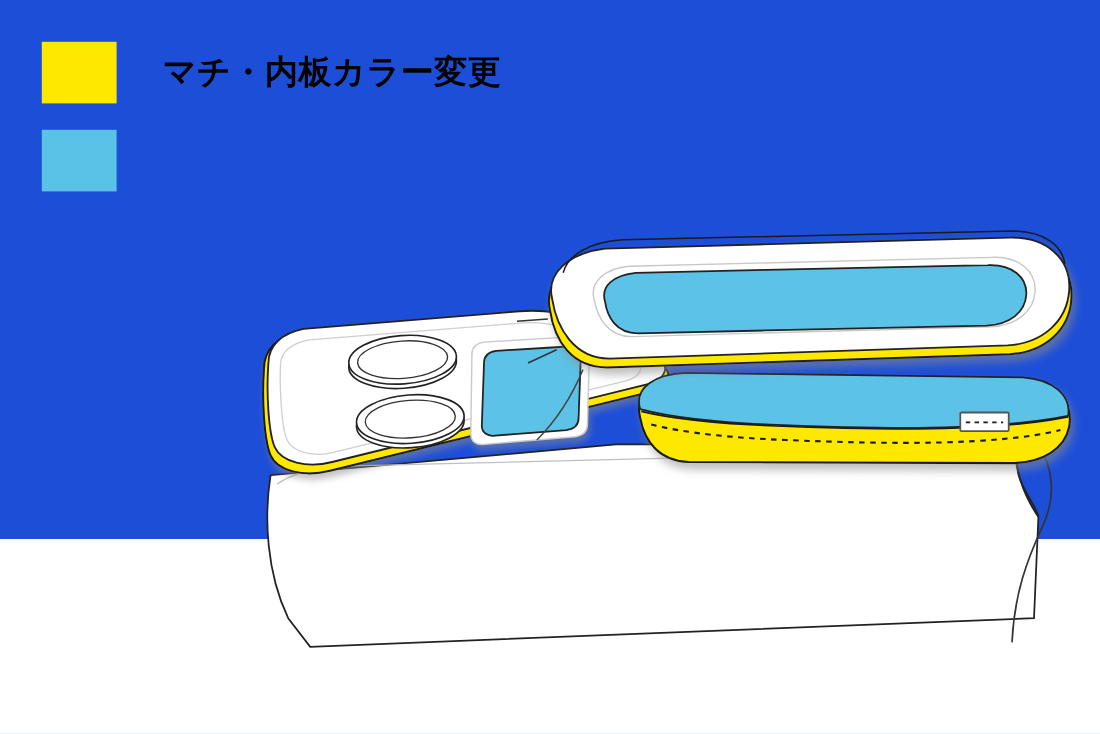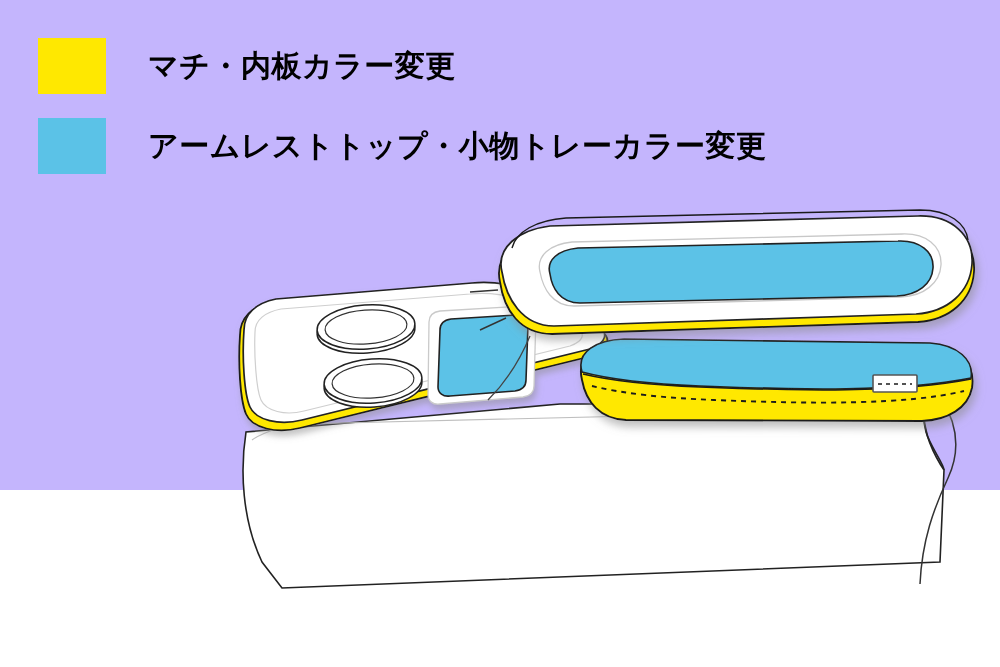--- a/index.html
+++ b/index.html
@@ -12,21 +12,21 @@
     height: 667px;
     position: relative;
     overflow: hidden;
     font-family: "Liberation Serif", "DejaVu Serif", serif;
   }
   #stage {
     position: absolute;
     left: 0; top: 0;
     width: 1000px;
     height: 490px;
-    background: #c4b5fd;
+    background: #1d4ed8;
   }
 
   
   .legend {
     position: absolute;
     left: 38px;
     top: 36px;
     width: 900px;
   }
   .legend-row {
@@ -68,21 +68,20 @@
 
   <div class="legend">
 
     <div class="legend-row">
       <div class="legend-swatch" style="background:#FFE800;"></div>
       <div class="legend-label">マチ・内板カラー変更</div>
     </div>
 
     <div class="legend-row">
       <div class="legend-swatch" style="background:#5BC2E7;"></div>
-      <div class="legend-label">アームレストトップ・小物トレーカラー変更</div>
     </div>
 
   </div>
 
   <svg id="illustration" viewBox="0 0 1000 667" xmlns="http://www.w3.org/2000/svg">
 
     <defs>
       <filter id="softshadow" x="-30%" y="-30%" width="170%" height="200%">
         <feDropShadow dx="3" dy="6" stdDeviation="4" flood-color="#8a8a8a" flood-opacity="0.55"></feDropShadow>
       </filter>

